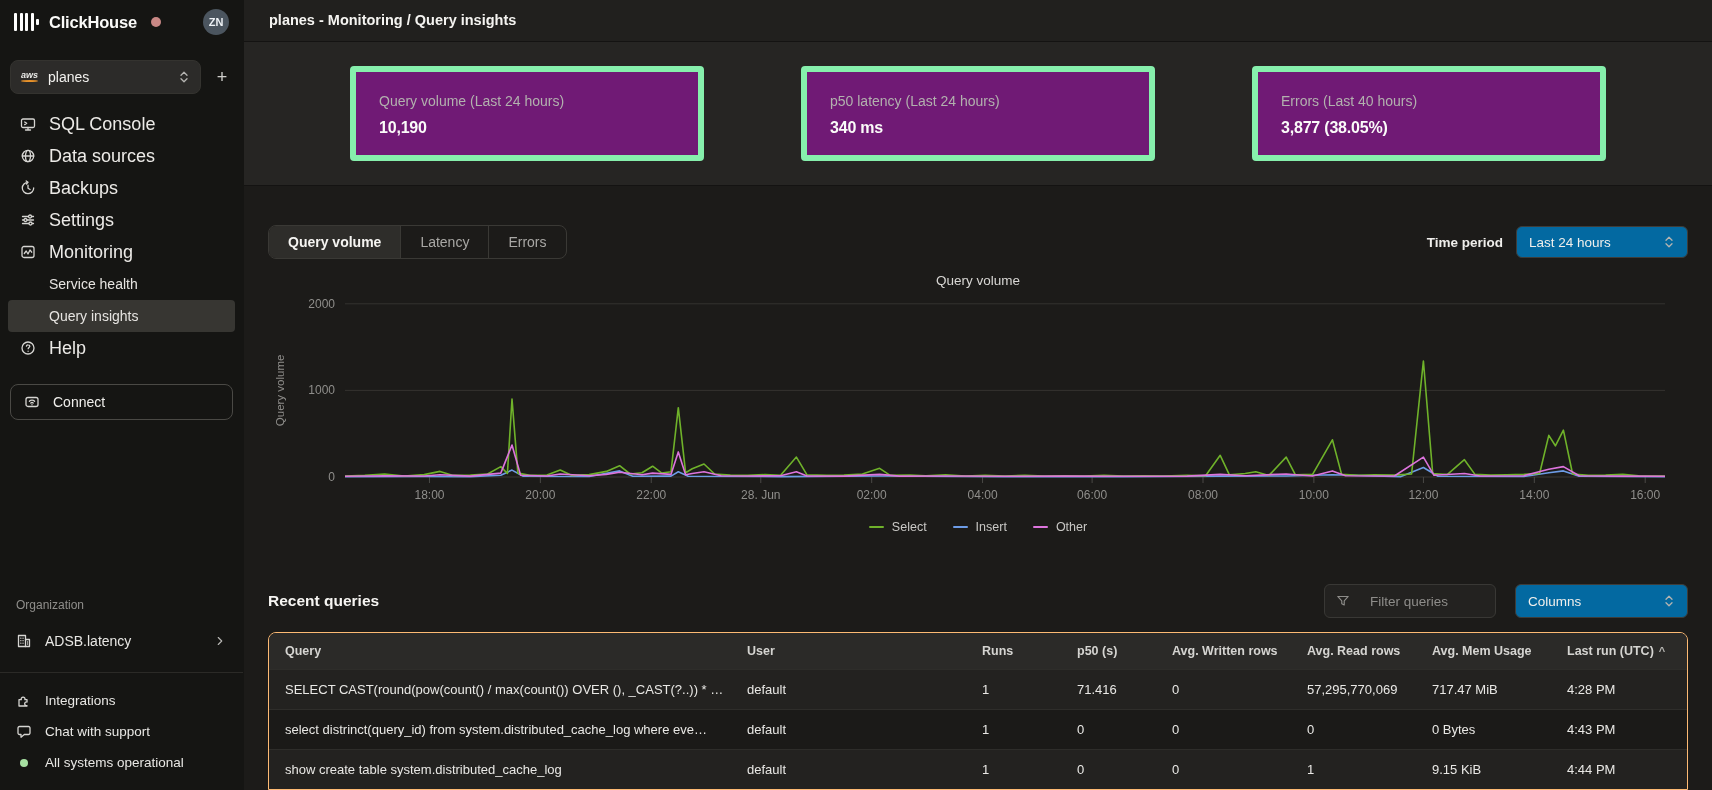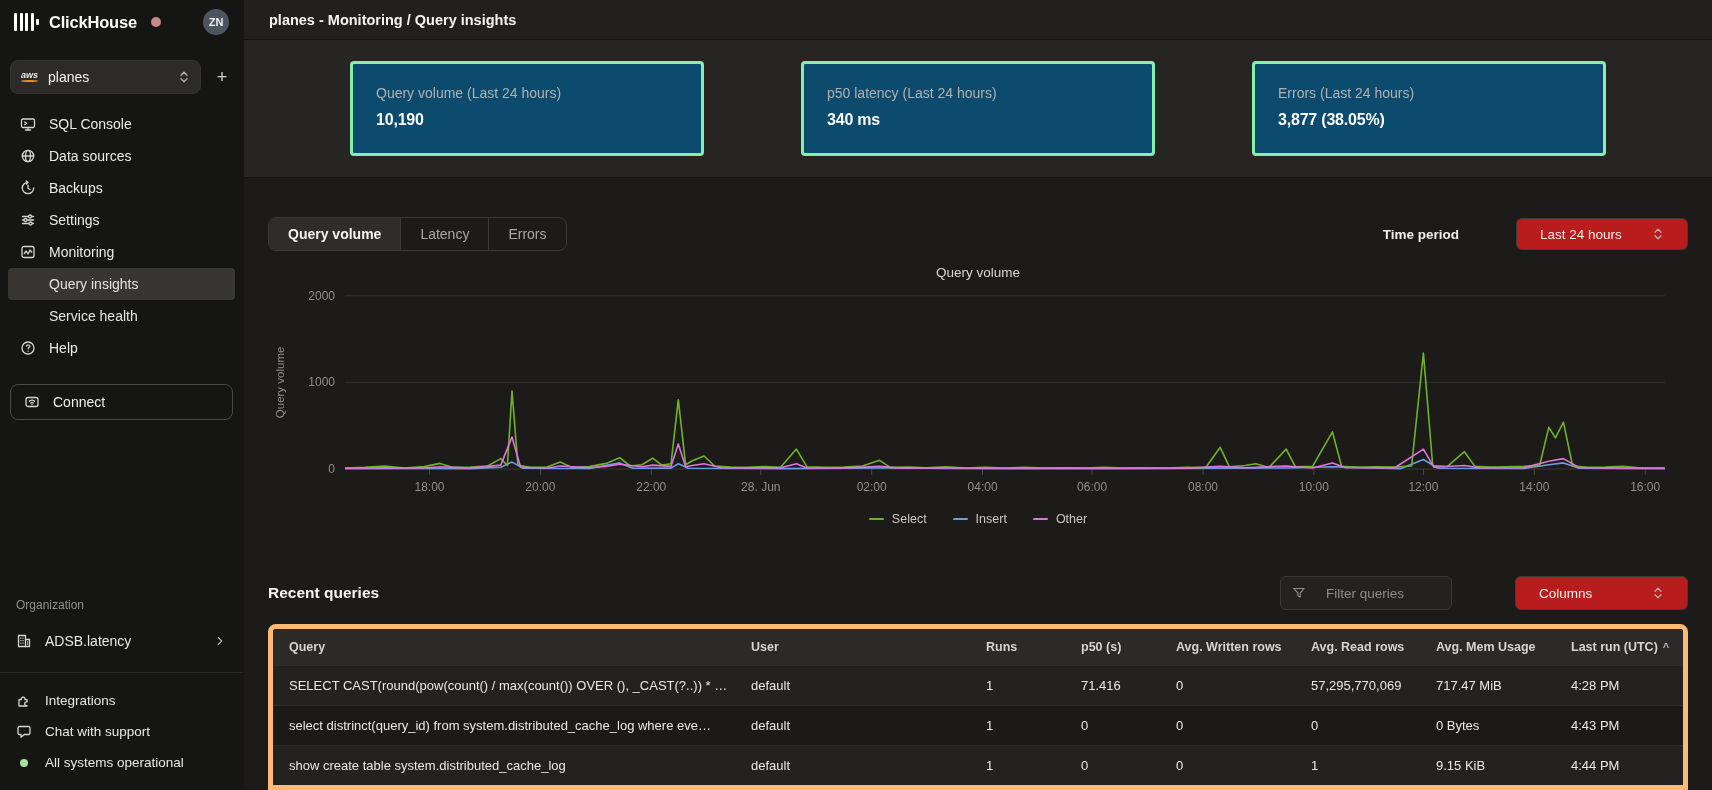--- a/index.html
+++ b/index.html
@@ -20,21 +20,21 @@
     color:#eef2f6; font-size:11px; font-weight:700; display:flex; align-items:center; justify-content:center; }
   .service-row { margin:16px 10px 12px 10px; display:flex; align-items:center; gap:10px; }
   .service-select { flex:1; height:34px; background:#2c2b29; border:1px solid #34332f; border-radius:8px;
     display:flex; align-items:center; gap:10px; padding:0 10px; cursor:pointer; }
   .aws-badge { font-size:9px; font-weight:700; font-style:italic; color:#eaeae7; position:relative; top:-1px; }
   .aws-badge::after { content:""; display:block; border-bottom:2px solid #e8922a; border-radius:60%; margin-top:0px; }
   .service-name { font-size:14px; color:#f2f1ee; flex:1; }
   .plus-btn { width:22px; text-align:center; font-size:18px; color:#cfcecb; cursor:pointer; }
   .nav { padding:2px 8px 0 8px; }
   .nav-item { height:32px; display:flex; align-items:center; gap:13px; padding:0 12px;
-    font-size:14px; border-radius:6px; cursor:pointer; color:#eceae7; }
+    font-size:18px; border-radius:6px; cursor:pointer; color:#eceae7; }
   .nav-item .ic { width:16px; height:16px; color:#d6d5d2; display:flex; }
   .nav-sub { height:32px; display:flex; align-items:center; padding:0 12px 0 41px;
     font-size:14px; border-radius:4px; cursor:pointer; color:#e6e4e1; }
   .nav-sub.selected { background:#373632; }
   .connect-btn { margin:20px 10px 0 10px; height:36px; border:1px solid #4a4945; border-radius:8px;
     display:flex; align-items:center; gap:13px; padding:0 13px; font-size:14px; cursor:pointer; color:#f0efec; }
   .connect-btn .ic { width:16px; height:16px; color:#d6d5d2; display:flex; }
   .sb-bottom { margin-top:auto; padding-bottom:12px; }
   .org-label { padding:0 16px; font-size:12px; color:#8f8e8b; margin-bottom:12px; }
   .org-row { margin:0 8px; height:34px; display:flex; align-items:center; gap:13px; padding:0 8px;
@@ -46,56 +46,56 @@
     font-size:13.5px; cursor:pointer; color:#e8e7e4; }
   .foot-item .ic { width:16px; height:16px; color:#d6d5d2; display:flex; align-items:center; justify-content:center; }
   .green-dot { width:8px; height:8px; border-radius:50%; }
 
   
   .main { flex:1; display:flex; flex-direction:column; background:#1c1b19;justify-content:flex-end; }
   .m-header { height:44px; background:#21201e; display:flex; align-items:center; padding:0 25px;
     font-size:14.5px; font-weight:700; color:#f5f4f1; border-bottom:1px solid #141312; }
   .m-stats { height:152px; background:#262523; display:flex; align-items:center; justify-content:center; gap:97px;
     border-bottom:1px solid #141312; }
-  .stat-card { width:354px; height:95px; background:#0c4a6e; border:3px solid #86efac; border-radius:4px;
+  .stat-card { width:354px; height:95px; background:#701a75; border:6px solid #86efac; border-radius:4px;
     padding:21px 23px; }
   .stat-label { font-size:14px; color:#b2b1ae; margin-bottom:10px; }
   .stat-value { font-size:16px; font-weight:700; color:#fbfbf9; letter-spacing:-0.2px; }
   .m-content { padding:0 24px; flex:1; }
 
   .controls-row { margin-top:39px; display:flex; align-items:center; justify-content:space-between; }
   .tab-group { display:flex; border:1px solid #3a3935; border-radius:8px; overflow:hidden; }
   .tab { height:32px; display:flex; align-items:center; padding:0 19px; font-size:14px; cursor:pointer;
     color:#a9a8a5; border-right:1px solid #3a3935; background:transparent; }
   .tab:last-child { border-right:none; }
   .tab.active { background:#2e2d2a; color:#f6f5f2; font-weight:700; }
   .time-period { display:flex; align-items:center; gap:13px; }
   .tp-label { font-size:13.5px; font-weight:700; color:#efeeeb; }
-  .select-box { height:32px; background:#b91c1c; border:1px solid #3e3d3a; border-radius:6px;
-    display:flex; align-items:center; padding:0 23px; font-size:13.5px; color:#f0efec; cursor:pointer;margin-left:44px; }
+  .select-box { height:32px; background:#0369a1; border:1px solid #3e3d3a; border-radius:6px;
+    display:flex; align-items:center; padding:0 12px; font-size:13.5px; color:#f0efec; cursor:pointer; }
   .select-box .updown { margin-left:auto; color:#b5b4b1; display:flex; }
   .tp-select { width:172px; }
 
   .chart-title { margin-top:14px; text-align:center; font-size:13.5px; color:#d8d7d4; }
   .chart-wrap { position:relative; }
   .legend { margin-top:6px; display:flex; justify-content:center; gap:26px; }
   .legend-item { display:flex; align-items:center; gap:8px; font-size:12.5px; color:#c9c8c5; cursor:pointer; }
   .legend-dash { width:15px; height:2.5px; border-radius:1px; }
 
   .rq-row { margin-top:50px; display:flex; align-items:center; justify-content:space-between; }
   .rq-title { font-size:15.5px; font-weight:700; color:#f6f5f2; }
   .rq-controls { display:flex; align-items:center; gap:19px; }
   .filter-input { width:172px; height:34px; background:#232220; border:1px solid #393835; border-radius:6px;
     display:flex; align-items:center; gap:20px; padding:0 11px; color:#8e8d8a; }
   .filter-input input { background:transparent; border:none; outline:none; color:#e8e7e4;
     font-size:13.5px; width:110px; font-family:"Liberation Sans", sans-serif; }
   .filter-input input::placeholder { color:#8e8d8a; }
   .cols-select { width:173px; height:34px; }
 
-  .table { margin-top:14px; border:5px solid #fdba74; border-radius:8px 8px 0 0; overflow:hidden; }
+  .table { margin-top:14px; border:1px solid #fdba74; border-radius:8px 8px 0 0; overflow:hidden; }
   .trow { display:grid; grid-template-columns:462px 235px 95px 95px 135px 125px 135px 1fr; align-items:center; }
   .thead { background:#2b2a28; height:36px; font-size:12.5px; font-weight:700; color:#d5d4d1; }
   .tbody .trow { height:40px; font-size:13px; color:#e9e8e5; border-top:1px solid #2e2d2a; cursor:pointer; }
   .tbody .trow:nth-child(odd) { background:#232220; }
   .tbody .trow:nth-child(even) { background:#1b1a18; }
   .tcell { padding-left:16px; white-space:nowrap; overflow:hidden; text-overflow:ellipsis; }
   .sort-caret { font-size:11px; color:#b5b4b1; margin-left:5px; }
 
   svg.icon { width:100%; height:100%; fill:none; stroke:currentColor; stroke-width:1.3;
     stroke-linecap:round; stroke-linejoin:round; }
@@ -173,25 +173,25 @@
       </div>
       <div class="nav-item">
         <span class="ic">
           <svg class="icon" viewBox="0 0 16 16">
               <rect x="2" y="2.5" width="12" height="11" rx="2"></rect>
               <path d="M4.3 9.5 6.2 7l1.8 3 2-4 1.7 2.2"></path>
             </svg>
         </span>
         <span>Monitoring</span>
       </div>
+      <div class="nav-sub">
+        <span>Service health</span>
+      </div>
       <div class="nav-sub selected">
         <span>Query insights</span>
-      </div>
-      <div class="nav-sub">
-        <span>Service health</span>
       </div>
       <div class="nav-item">
         <span class="ic">
           <svg class="icon" viewBox="0 0 16 16">
               <circle cx="8" cy="8" r="6"></circle>
               <path d="M6.4 6.2c.2-1 1-1.5 1.8-1.4.9 0 1.6.7 1.6 1.5 0 1.1-1.6 1.3-1.6 2.4"></path>
               <path d="M8.1 11.2v.1"></path>
             </svg>
         </span>
         <span>Help</span>
@@ -258,21 +258,21 @@
     <div class="m-stats">
       <div class="stat-card">
         <div class="stat-label">Query volume (Last 24 hours)</div>
         <div class="stat-value">10,190</div>
       </div>
       <div class="stat-card">
         <div class="stat-label">p50 latency (Last 24 hours)</div>
         <div class="stat-value">340 ms</div>
       </div>
       <div class="stat-card">
-        <div class="stat-label">Errors (Last 24 hours)</div>
+        <div class="stat-label">Errors (Last 40 hours)</div>
         <div class="stat-value">3,877 (38.05%)</div>
       </div>
     </div>
 
     <div class="m-content">
       <div class="controls-row">
         <div class="tab-group">
           <div class="tab active">Query volume</div>
           <div class="tab">Latency</div>
           <div class="tab">Errors</div>

